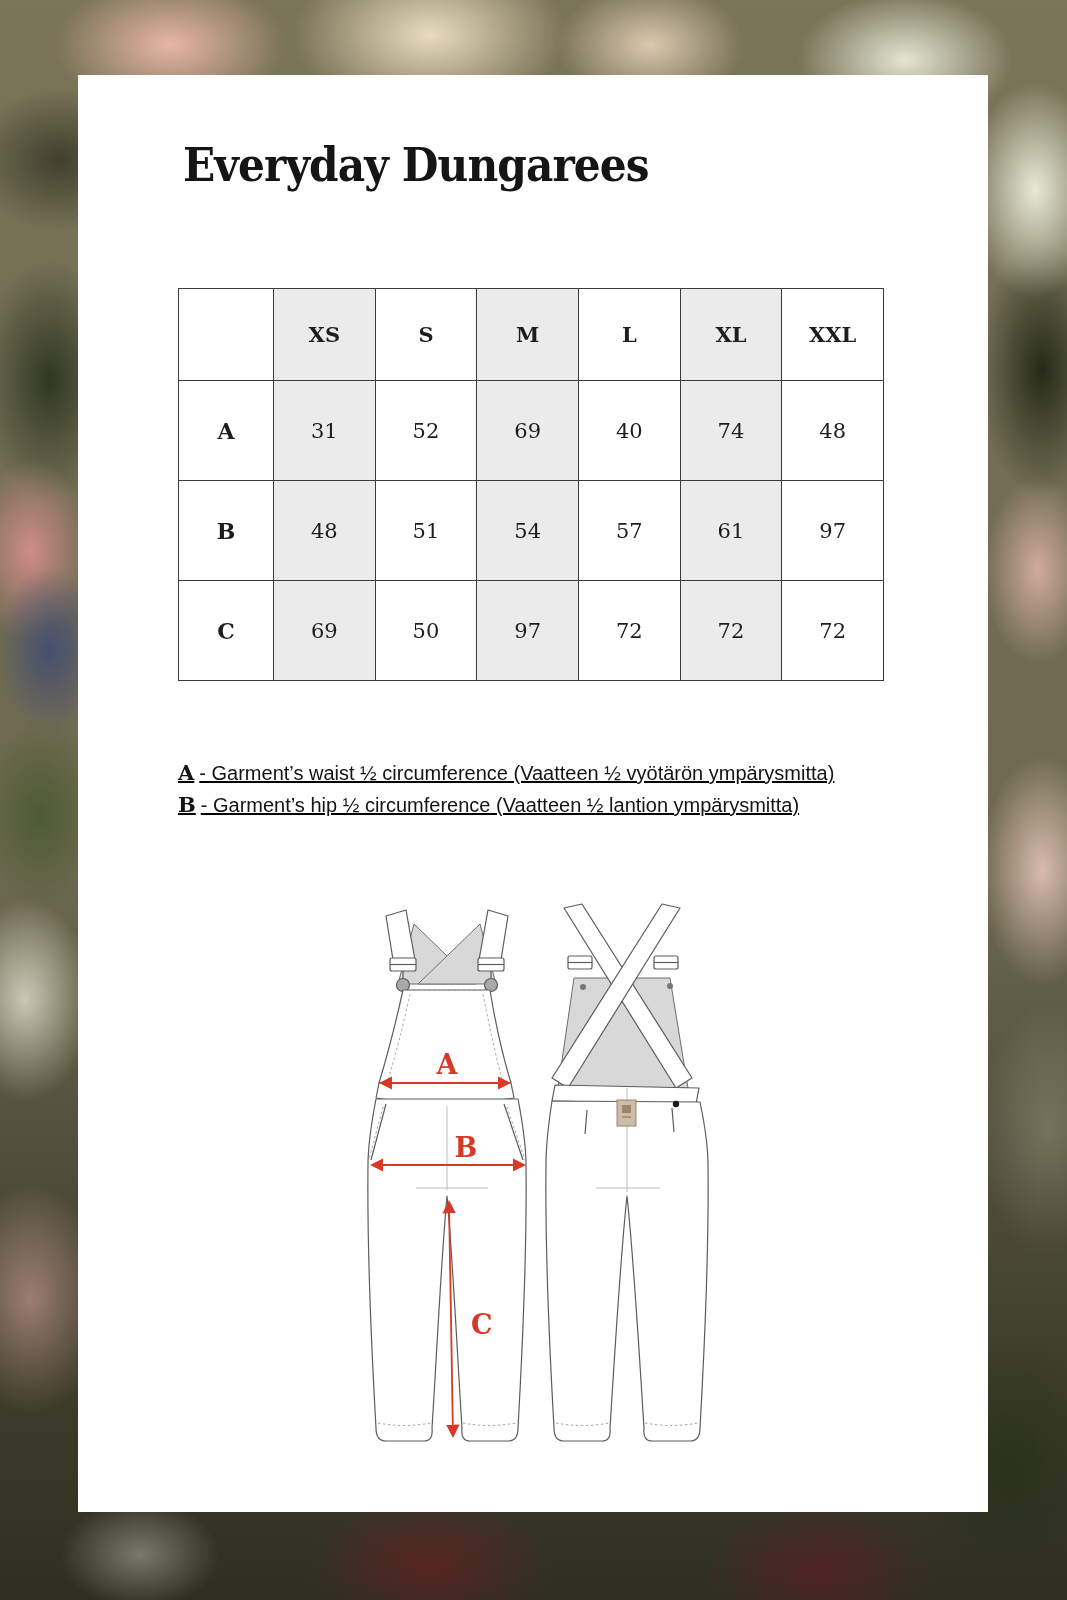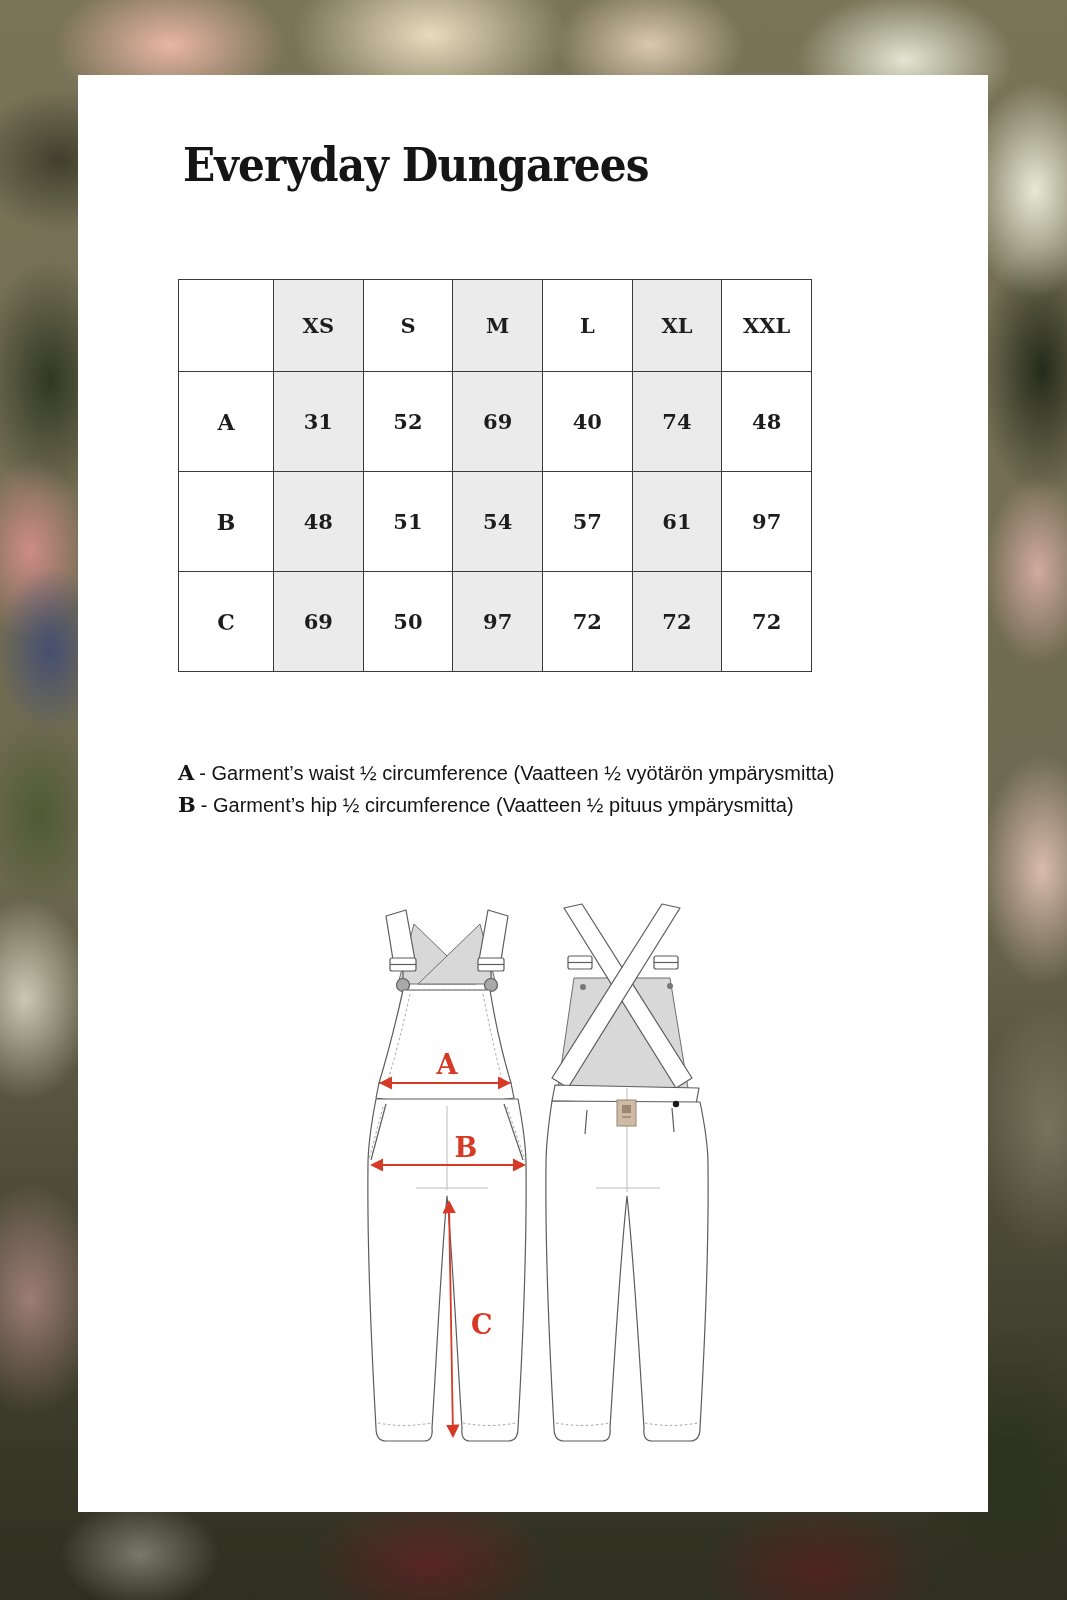--- a/index.html
+++ b/index.html
@@ -40,38 +40,38 @@
   }
 
   .title {
     position:absolute; left:105px; top:62px;
     font-family:"DejaVu Serif", serif; font-weight:700;
     font-size:47px; color:#151515; letter-spacing:-1px;
     transform:scaleX(0.9); transform-origin:left top; white-space:nowrap;
   }
 
   table.size-chart {
-    position:absolute; left:100px; top:204px; width:634px;
+    position:absolute; left:100px; top:213px; width:706px;
     border-collapse:collapse; table-layout:fixed;
   }
   .size-chart td, .size-chart th {
     border:1.5px solid #3b3b3b; text-align:center; vertical-align:middle;
     font-family:"DejaVu Serif", serif; color:#1d1d1d; background:#ffffff;
   }
   .size-chart col.c0 { width:95px; }
   .size-chart tr.hdr  { height:92px; }
   .size-chart tr.data { height:100px; }
   .size-chart th { font-weight:700; font-size:21px; }
-  .size-chart td { font-weight:700; font-size:21px; }
+  .size-chart td { font-weight:400; font-size:21px; }
   .size-chart td.rowlabel { font-weight:700; font-size:22px; }
   .size-chart th:nth-child(2), .size-chart td:nth-child(2),
   .size-chart th:nth-child(4), .size-chart td:nth-child(4),
   .size-chart th:nth-child(6), .size-chart td:nth-child(6) { background:#ebebeb; }
 
-  .legend { position:absolute; left:100px; top:682px; width:740px; }
+  .legend { position:absolute; left:100px; top:682px; width:740px;text-decoration:underline; }
   .legend-line { font-size:20px; color:#141414; line-height:32px; white-space:nowrap; }
   .legend-letter { font-family:"DejaVu Serif", serif; font-weight:700; font-size:21px; margin-right:5px; }
 
   .diagram-svg { position:absolute; left:262px; top:807px; }
   .sketch { stroke:#5c5c5c; stroke-width:1.2; fill:none; stroke-linejoin:round; }
   .sketch-fill { stroke:#5c5c5c; stroke-width:1.2; fill:#ffffff; stroke-linejoin:round; }
   .sketch-gray { stroke:#6e6e6e; stroke-width:1; fill:#d8d8d8; stroke-linejoin:round; }
   .sketch-dash { stroke:#9a9a9a; stroke-width:0.9; fill:none; stroke-dasharray:2.5,2.5; }
   .sketch-faint { stroke:#bcbcbc; stroke-width:1; fill:none; }
   .measure-line { stroke-width:1.8; fill:none; }
@@ -130,21 +130,21 @@
         <td>97</td>
         <td>72</td>
         <td>72</td>
         <td>72</td>
       </tr>
     </tbody>
       </table>
 
     <div class="legend">
       <div class="legend-line"><span class="legend-letter">A</span><span>- Garment’s waist ½ circumference  (Vaatteen ½ vyötärön ympärysmitta)</span></div>
-      <div class="legend-line"><span class="legend-letter">B</span><span>- Garment’s hip ½ circumference  (Vaatteen ½ pituus ympärysmitta)</span></div>
+      <div class="legend-line"><span class="legend-letter">B</span><span>- Garment’s hip ½ circumference  (Vaatteen ½ lantion ympärysmitta)</span></div>
     </div>
 
     <svg class="diagram-svg" width="372" height="566" viewBox="0 0 372 566">
       <defs>
         <marker id="arrow" viewBox="0 0 10 10" refX="8.5" refY="5" markerWidth="7.5" markerHeight="7.5" orient="auto-start-reverse">
           <path d="M0,0 L10,5 L0,10 z" fill="#d63a26"></path>
         </marker>
       </defs>
 
       <g>

